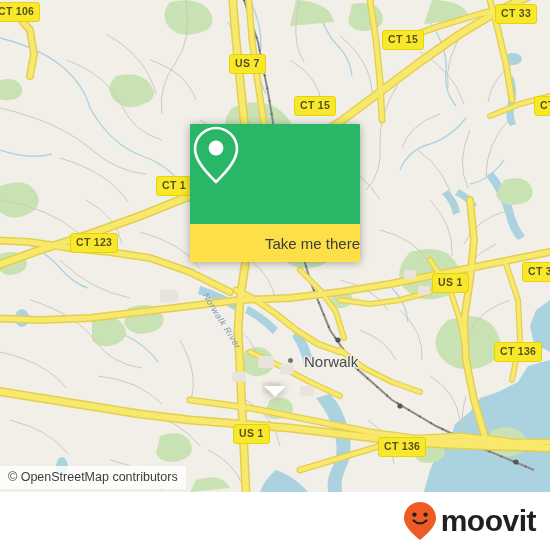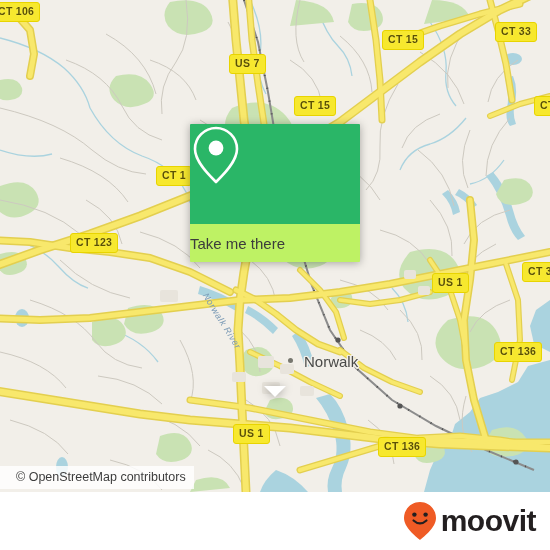--- a/index.html
+++ b/index.html
@@ -59,39 +59,39 @@
   #popup{
     position:absolute;left:190px;top:124px;width:170px;
     filter:drop-shadow(0 1px 4px rgba(0,0,0,.32));
   }
   #popup-header{
     height:100px;background:#2ab667;
     display:flex;align-items:center;justify-content:center;
     border-radius:1px 1px 0 0;
   }
   #popup-footer{
-    height:38px;background:#bef264;
-    display:flex;align-items:center;justify-content:flex-start;
+    height:38px;background:#fde047;
+    display:flex;align-items:center;justify-content:flex-end;
     color:#3c3c3c;font-size:15px;
     border-radius:0 0 1px 1px;
   }
   #popup-tail{
     position:absolute;left:50%;top:262px;margin-left:-11px;
     width:0;height:0;
     border-left:11px solid transparent;
     border-right:11px solid transparent;
     border-top:11px solid #ffffff;
   }
 
   
   #attribution{
     position:absolute;left:0;top:466px;
     background:rgba(255,255,255,.82);
     color:#3d3d3d;font-size:12.5px;
-    padding:4px 8px 5px 16px;
+    padding:4px 8px 5px 8px;
     white-space:nowrap;
   }
 
   
   #footer{
     position:absolute;left:0;top:492px;width:550px;height:58px;
     background:#ffffff;overflow:hidden;
   }
   #footer-title{
     position:absolute;left:20px;top:50%;transform:translateY(-50%);
@@ -329,24 +329,24 @@
         <rect x="160" y="290" width="18" height="12" rx="2"></rect>
         <rect x="404" y="270" width="12" height="9" rx="2"></rect>
         <rect x="418" y="286" width="12" height="9" rx="2"></rect>
       </g>
     </svg>
 
     <div id="shield-layer">
         <div class="shield" style="left: -8px; top: 2px;">CT 106</div>
         <div class="shield" style="left: 195px; top: 54px; margin-left: 34px;">US 7</div>
         <div class="shield" style="left: 382px; top: 30px;">CT 15</div>
-        <div class="shield" style="left: 495px; top: 22px;">CT 33</div>
+        <div class="shield" style="left: 495px; top: 4px;">CT 33</div>
         <div class="shield" style="left: 294px; top: 96px;">CT 15</div>
         <div class="shield" style="left: 534px; top: 96px;">CT</div>
-        <div class="shield" style="left: 156px; top: 166px;">CT 1</div>
+        <div class="shield" style="left: 156px; top: 176px;">CT 1</div>
         <div class="shield" style="left: 70px; top: 233px;">CT 123</div>
         <div class="shield" style="left: 432px; top: 273px;">US 1</div>
         <div class="shield" style="left: 522px; top: 262px;">CT 3</div>
         <div class="shield" style="left: 494px; top: 342px;">CT 136</div>
         <div class="shield" style="left: 233px; top: 424px;">US 1</div>
         <div class="shield" style="left: 378px; top: 437px;">CT 136</div>
       </div>
 
     <div id="place-layer">
         <div class="place-dot" style="left: 288px; top: 358px;"></div>

